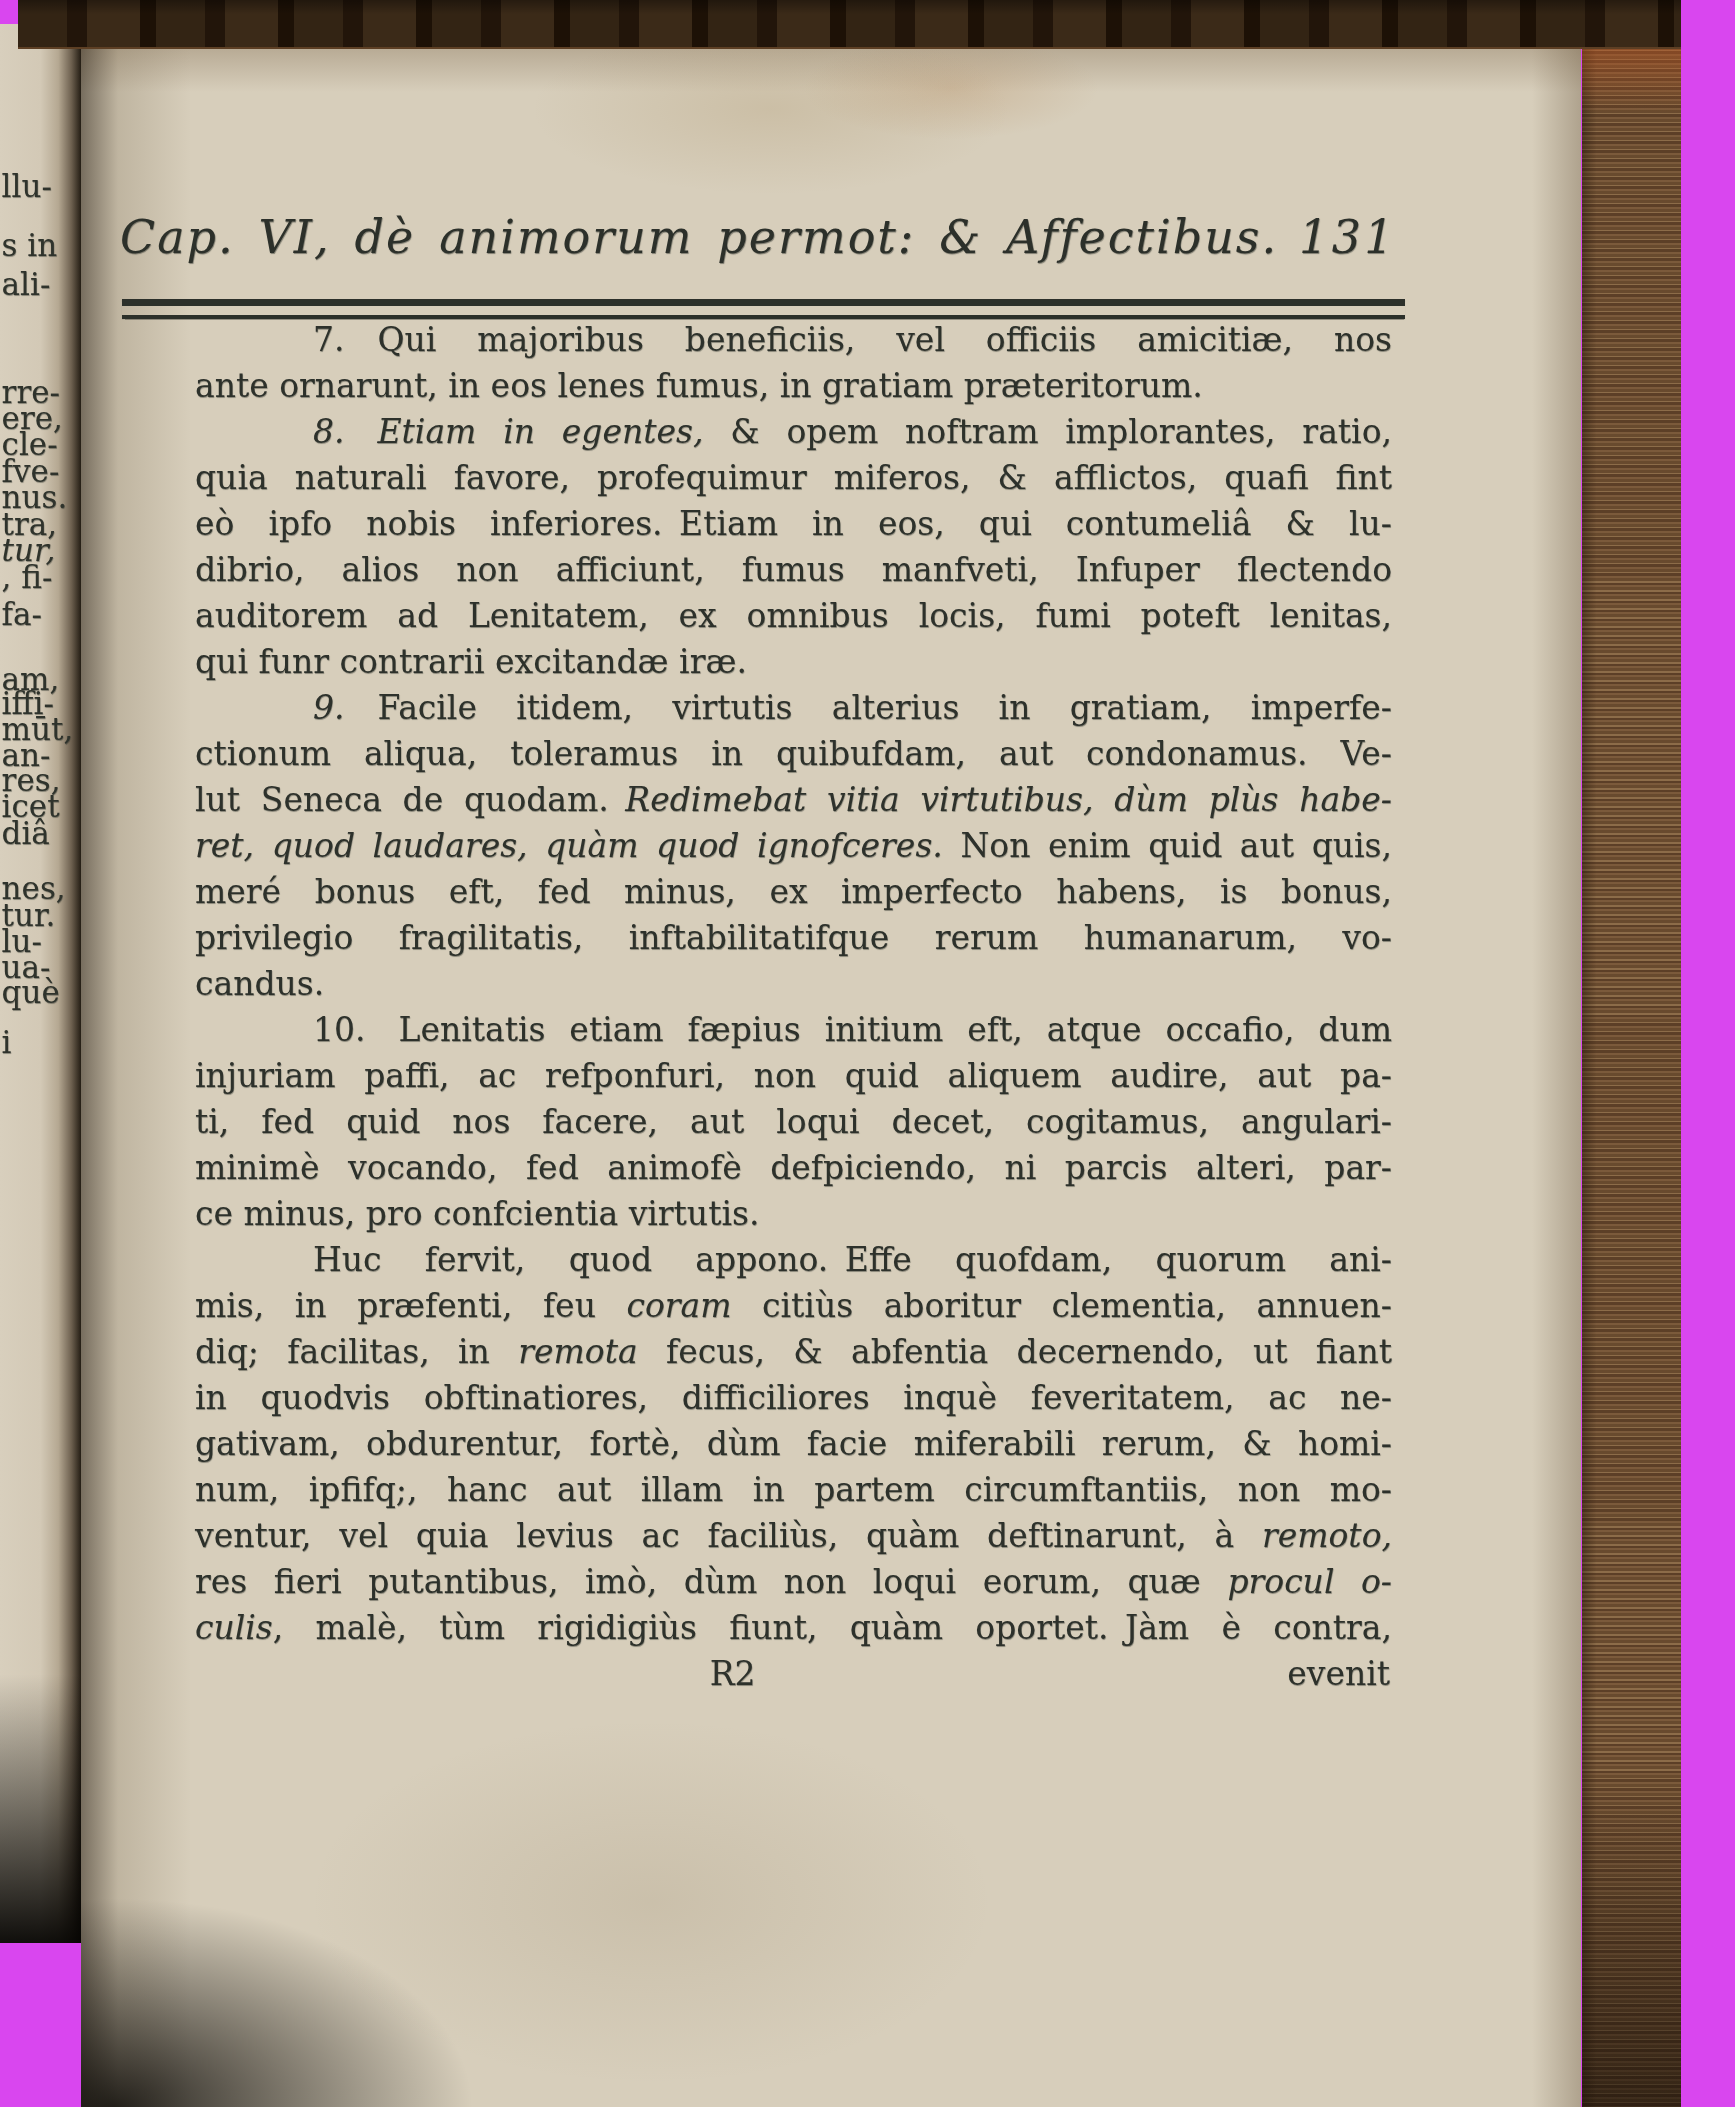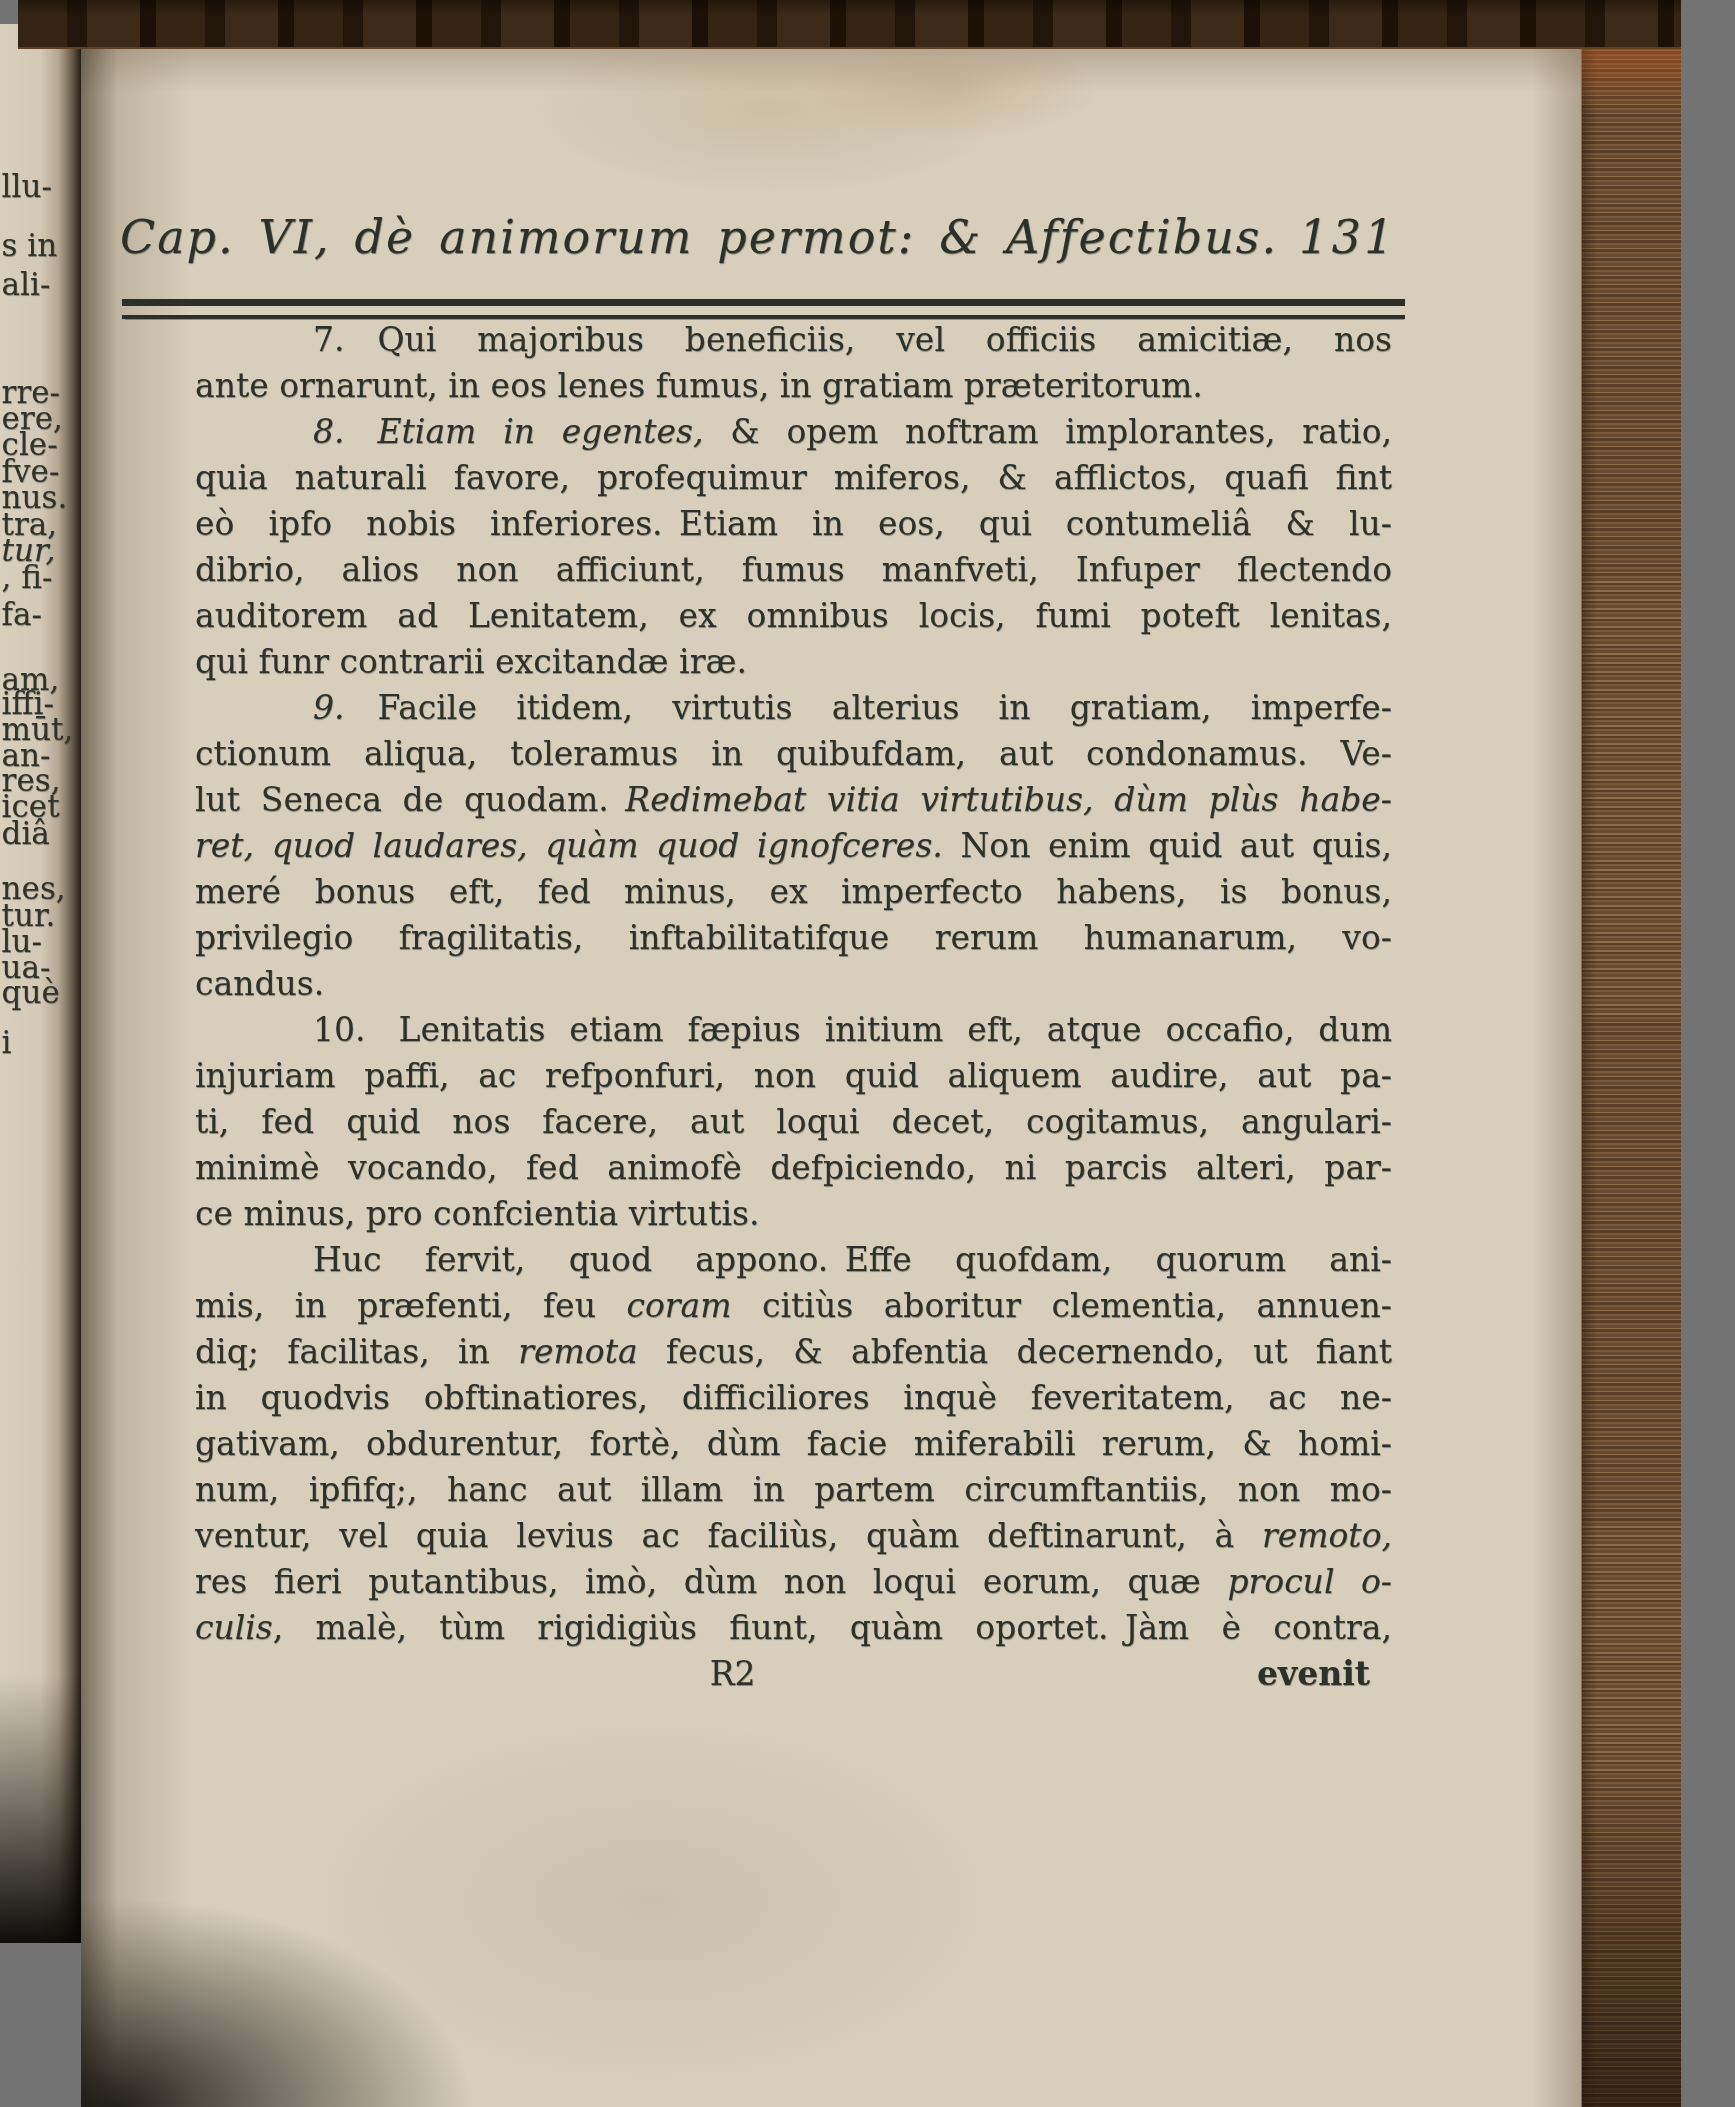--- a/index.html
+++ b/index.html
@@ -1,18 +1,18 @@
 <!DOCTYPE html>
 <html style="font-size:13px"><head>
 <meta charset="utf-8">
 <style>
   html,body{margin:0;padding:0;background:#000;}
   .scene{
     position:relative;width:1736px;height:2108px;overflow:hidden;
-    background:#737373;
+    background:#d946ef;
     font-family:"DejaVu Serif", serif;
   }
 
   
   .board{
     position:absolute;left:18px;top:0;width:1663px;height:47px;z-index:4;
     background:
       linear-gradient(180deg, rgba(0,0,0,.35), rgba(0,0,0,0) 30%),
       repeating-linear-gradient(90deg,#332414 0 49px,#22150a 49px 69px,#3b2a18 69px 122px,#1d1106 122px 138px);
     border-bottom:2.4px solid #5d3f24;
@@ -68,21 +68,21 @@
     position:absolute;left:114px;top:270px;width:1197px;
     font-size:33px;line-height:46px;color:#2d312b;
     text-shadow:0.5px 0.7px 0.7px rgba(45,49,43,.45);
   }
   .line{height:46px;text-align:justify;text-align-last:justify;white-space:normal;}
   .line.end{text-align-last:left;}
   .line .it{font-style:italic;}
 
   .catch-row{position:relative;height:46px;}
   .catch-row .sig{position:absolute;left:43%;}
-  .catch-row .catch{position:absolute;right:22px;font-weight:bold;}
+  .catch-row .catch{position:absolute;right:2px;}
 
   
   .fore-edge{
     position:absolute;left:1582px;top:0;width:99px;height:2108px;z-index:3;
     background:
       linear-gradient(180deg, rgba(50,28,12,.85) 0px, rgba(50,28,12,.4) 37px, rgba(185,85,35,.45) 49px, rgba(185,85,35,0) 114px),
       linear-gradient(90deg, rgba(30,18,8,.4) 0px, rgba(30,18,8,0) 14.6px),
       linear-gradient(180deg, rgba(0,0,0,0) 85%, rgba(10,6,2,.55) 100%),
       repeating-linear-gradient(180deg,#7b5a3b 0 2.4px,#684a2e 2.4px 4.9px,#8c6c49 4.9px 6.5px,#5c3f27 6.5px 9px);
   }

